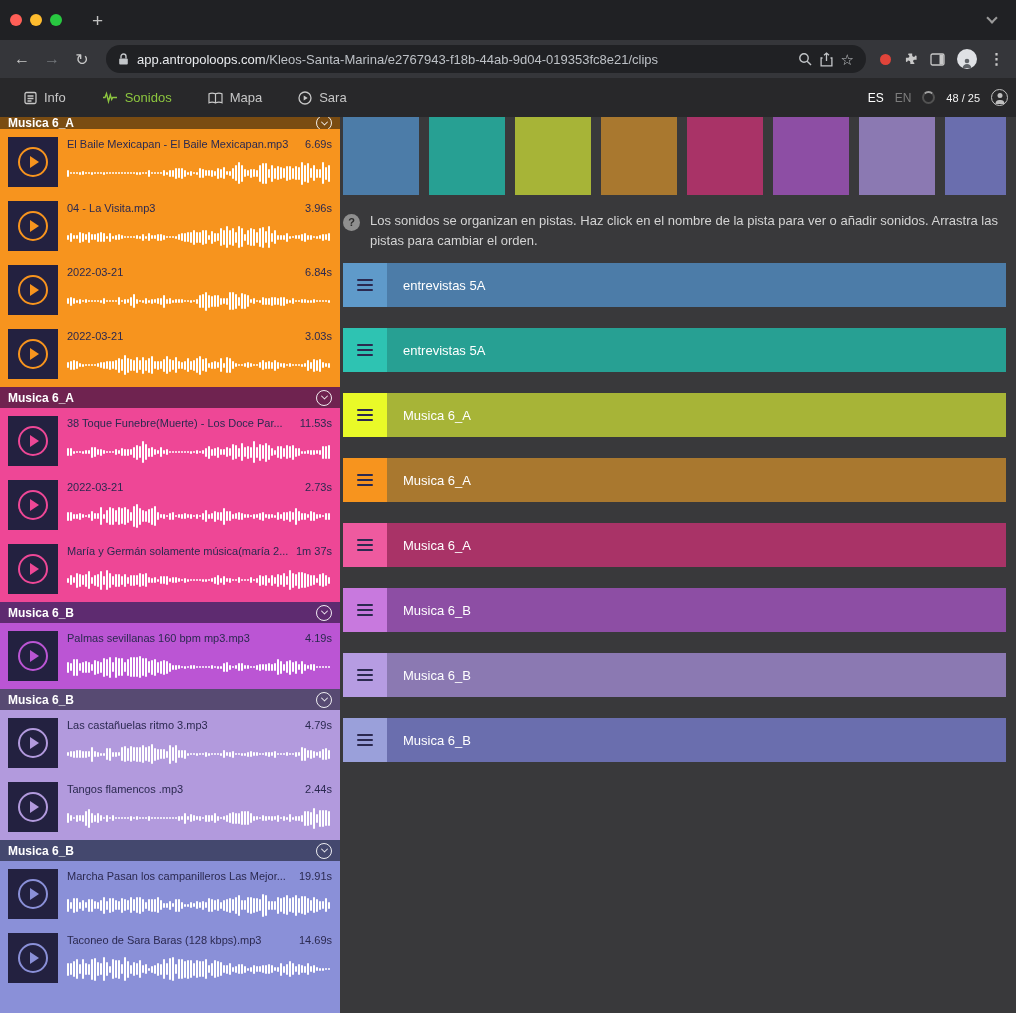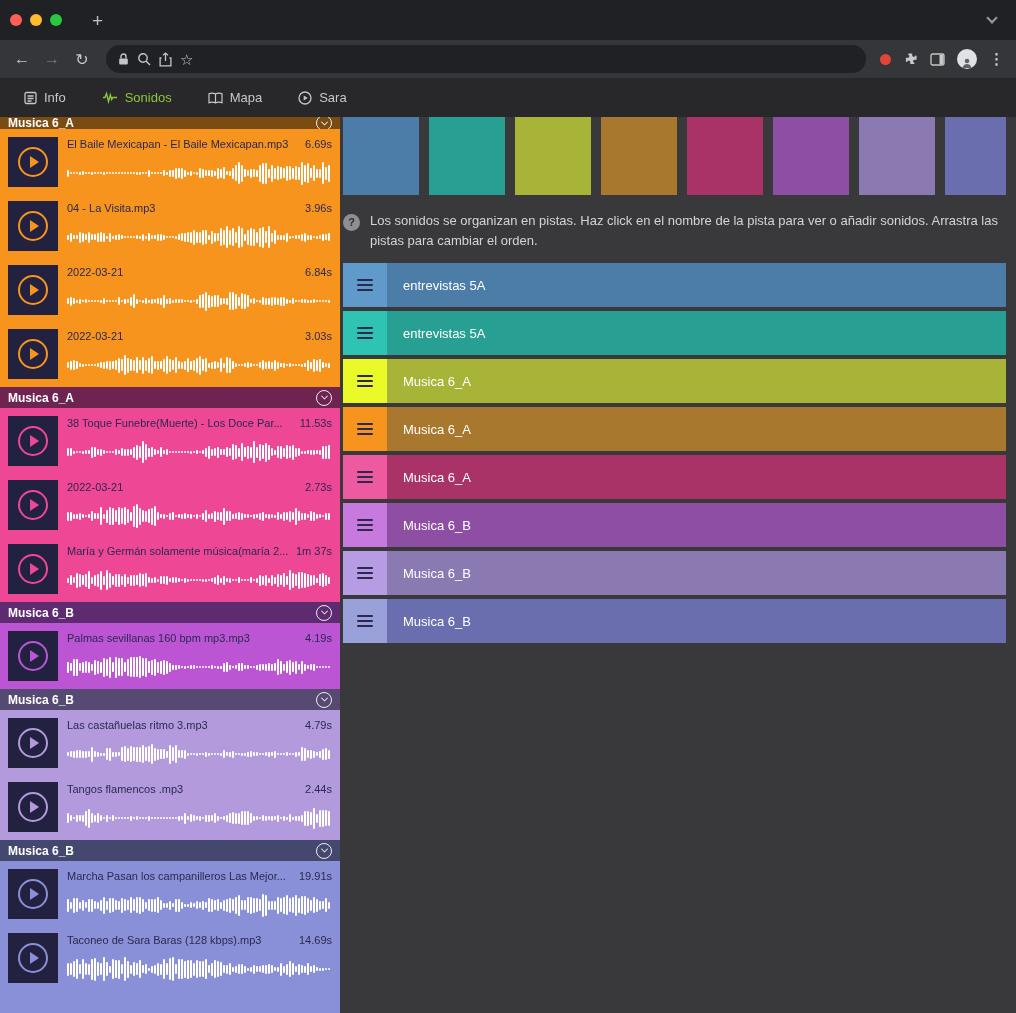--- a/index.html
+++ b/index.html
@@ -77,21 +77,21 @@
   .clip-dur { flex:none; text-align:right; max-width:42px; }
   .waveform { height:26px; display:flex; align-items:center; overflow:hidden; }
   .waveform span { width:2px; margin-right:1px; background:#fff; border-radius:1px; flex:none; }
 
   
   .main { flex:1; min-width:0; display:flex; flex-direction:column; padding:0 10px 0 3px; overflow:hidden; background:#39393b; }
   .swatches { display:flex; gap:10px; height:78px; overflow:hidden; }
   .swatch { width:76px; flex:none; cursor:pointer; }
   .helprow { display:flex; gap:10px; margin-top:16px; color:#d4d4d4; font-size:13px; line-height:1.5; padding-right:4px; }
   .help-icon { width:17px; height:17px; border-radius:50%; background:#8f8f8f; color:#2c2c2c; font-size:11px; font-weight:bold; display:flex; align-items:center; justify-content:center; flex:none; margin-top:3px; }
-  .tracks { margin-top:13px; display:flex; flex-direction:column; gap:4px; }
+  .tracks { margin-top:13px; display:flex; flex-direction:column; gap:21px; }
   .track { height:44px; display:flex; align-items:center; cursor:pointer; }
   .track-icon { width:44px; height:44px; flex:none; display:flex; align-items:center; justify-content:center; cursor:grab; }
   .burger { width:16px; height:2px; border-radius:1px; background:#2b2950; box-shadow:0 -5px 0 #2b2950, 0 5px 0 #2b2950; }
   .track-label { color:#fff; font-size:13px; padding-left:16px; white-space:nowrap; }
 </style>
 </head>
 <body>
 
 <div class="tabstrip">
   <div class="lights">
@@ -107,20 +107,21 @@
   <span class="navbtn">←</span>
   <span class="navbtn disabled">→</span>
   <span class="navbtn">↻</span>
   <div class="urlbar">
     <span class="omni-icon">
       <svg width="11" height="13" viewBox="0 0 11 13" fill="none" stroke="currentColor" stroke-width="1.4">
           <rect x="1.2" y="5.5" width="8.6" height="6" rx="1" fill="currentColor" stroke="none"></rect>
           <path d="M3 5.5V3.5a2.5 2.5 0 0 1 5 0v2"></path>
         </svg>
     </span>
+    <span class="url-text"><span class="domain">app.antropoloops.com</span><span>/Kleos-Santa-Marina/e2767943-f18b-44ab-9d04-019353fc8e21/clips</span></span>
     <span class="omni-icon">
       <svg width="14" height="14" viewBox="0 0 14 14" fill="none" stroke="currentColor" stroke-width="1.4">
           <circle cx="6" cy="6" r="4.2"></circle>
           <path d="M9.2 9.2L13 13"></path>
         </svg>
     </span>
     <span class="omni-icon">
       <svg width="13" height="15" viewBox="0 0 13 15" fill="none" stroke="currentColor" stroke-width="1.3">
           <path d="M2.5 6H1.1v7.8h10.8V6h-1.4"></path>
           <path d="M6.5 1v8M4 3.2L6.5 1 9 3.2"></path>
@@ -181,20 +182,27 @@
     <div class="app-tab">
       <span style="display:flex">
         <svg width="14" height="14" viewBox="0 0 14 14" fill="none" stroke="currentColor" stroke-width="1.3">
             <circle cx="7" cy="7" r="6"></circle>
             <path d="M5.7 4.6l4 2.4-4 2.4z" fill="currentColor" stroke="none"></path>
           </svg>
       </span>
       <span>Sara</span>
     </div>
   </div>
+  <div class="hdr-right">
+    <span class="lang lang-es">ES</span>
+    <span class="lang lang-en">EN</span>
+    <span class="spinner"></span>
+    <span class="counter">48 / 25</span>
+    <span class="account"></span>
+  </div>
 </div>
 
 <div class="appbody">
 
   <aside class="sidebar">
 
     <section class="snd-section" style="background: rgb(247, 148, 30);">
       <div class="section-header cut" style="background: rgb(122, 76, 18);">
         <span>Musica 6_A</span>
           <span class="sp"></span>

